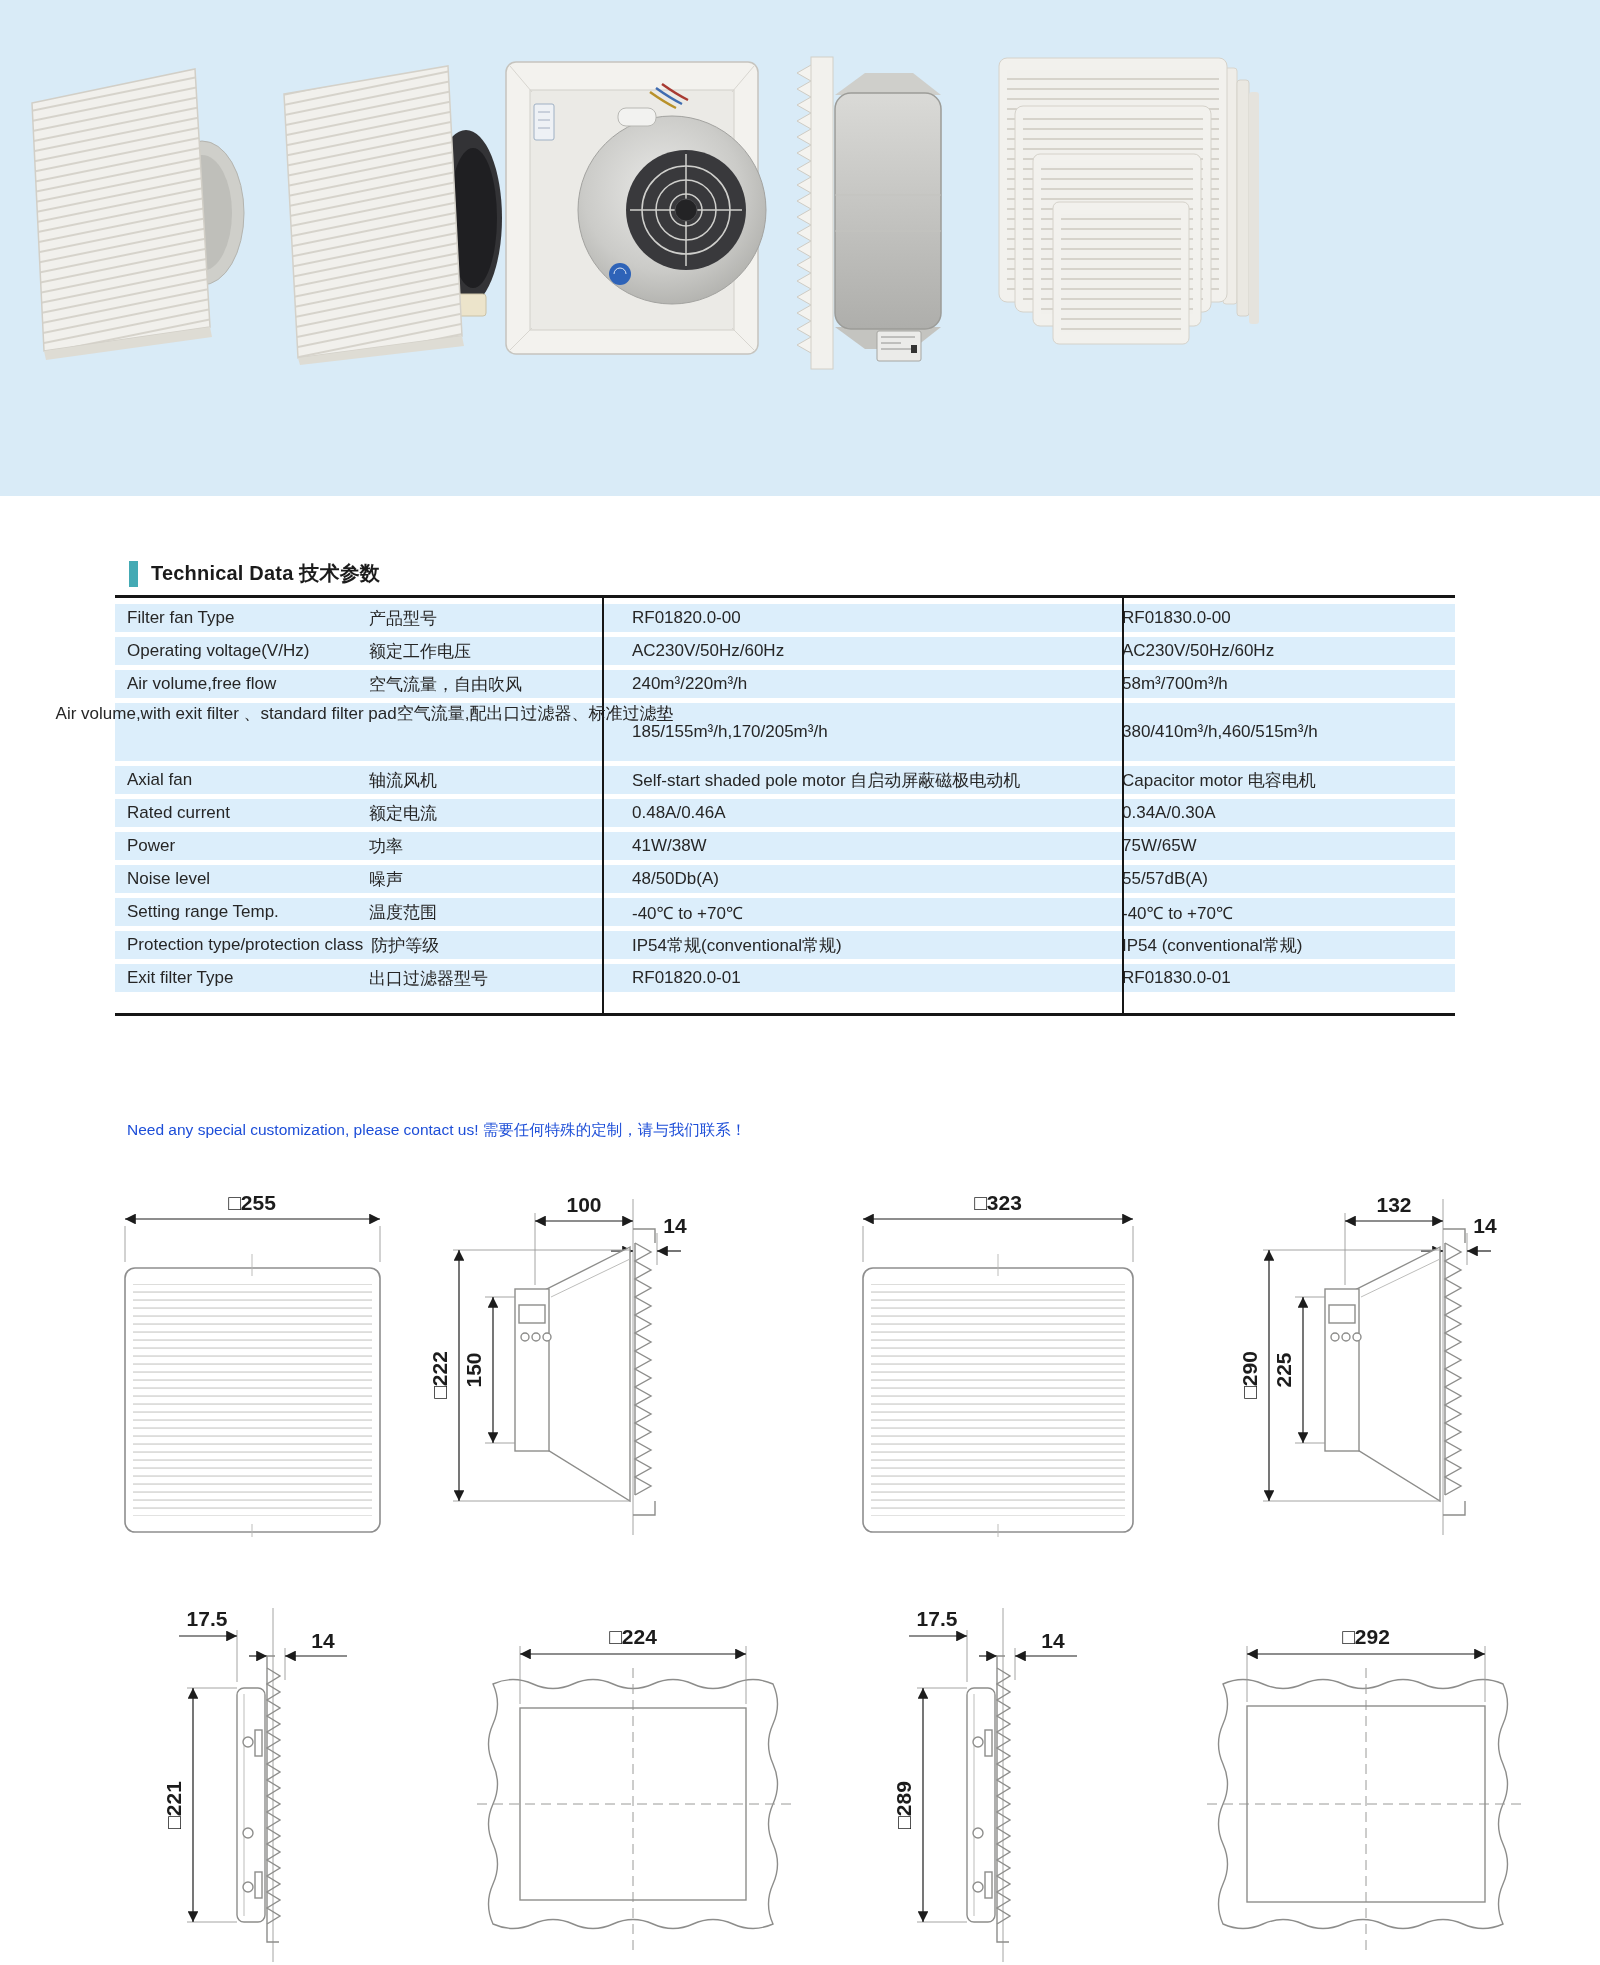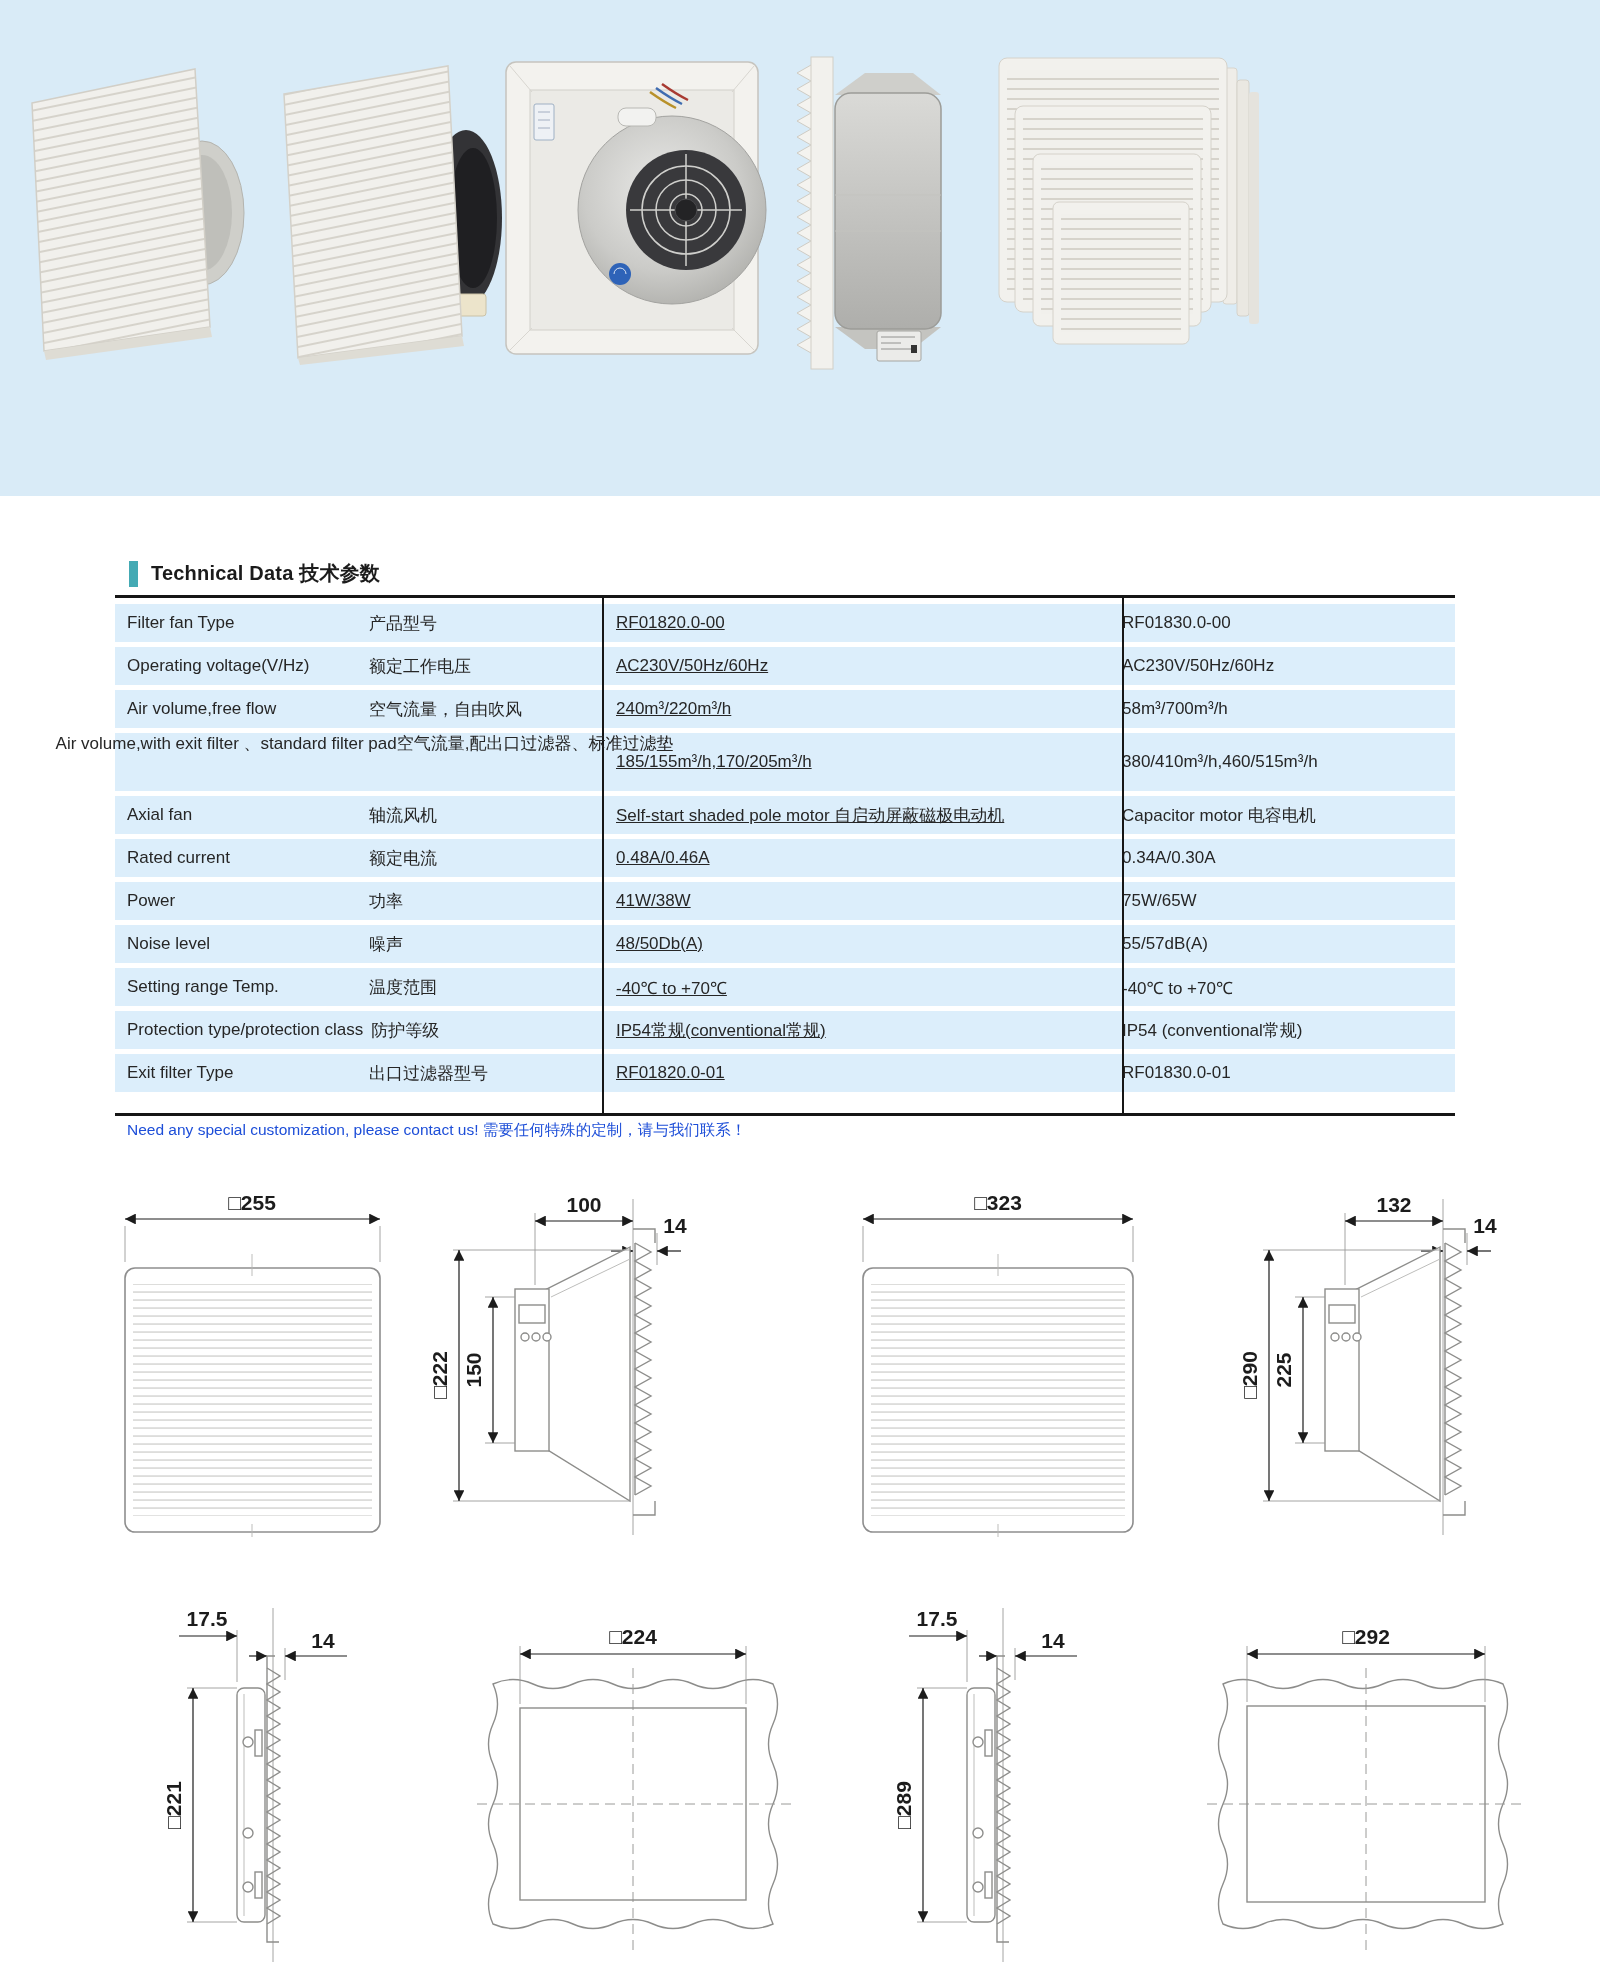--- a/index.html
+++ b/index.html
@@ -10,25 +10,25 @@
   .tech-title{position:absolute;left:113px;top:560px;display:flex;align-items:center;padding-left:16px;}
   .accent{width:9px;height:26px;background:var(--accent,#44aab4);margin-right:13px;}
   .title-text{font-size:20px;font-weight:bold;color:#1b1b1b;letter-spacing:.2px;}
   .tech-table{position:absolute;left:115px;top:595px;width:1340px;
     border-top:3px solid var(--table-border,#161616);
     border-bottom:3px solid var(--table-border,#161616);
     padding:6px 0 8px 0;}
   .vline{position:absolute;top:0;bottom:0;width:2px;background:var(--table-border,#161616);}
   .vline.v1{left:487px;}
   .vline.v2{left:1007px;}
-  .trow{display:flex;height:38px;margin-bottom:5px;}
+  .trow{display:flex;height:28px;margin-bottom:5px;}
   .trow.tall{height:58px;}
   .cell{background:var(--row-bg,#dceefb);display:flex;align-items:center;font-size:17px;color:#262626;}
   .c1{width:487px;position:relative;}
-  .c2{width:520px;padding-left:14px;box-sizing:border-box;text-decoration:underline;}
+  .c2{width:520px;padding-left:30px;box-sizing:border-box;}
   .c3{width:333px;box-sizing:border-box;}
   .c1 .en{position:absolute;left:12px;top:50%;transform:translateY(-50%);white-space:nowrap;}
   .c1 .zh{position:absolute;left:254px;top:50%;transform:translateY(-50%);white-space:nowrap;}
   .c1.stack{display:flex;flex-direction:row;justify-content:center;align-items:flex-start;padding-left:12px;box-sizing:border-box;}
   .c1.stack .en,.c1.stack .zh{position:static;transform:none;line-height:1.3;}
   .c1.inline{padding-left:12px;box-sizing:border-box;}
   .c1.inline .en,.c1.inline .zh{position:static;transform:none;text-align:center;}
   .c1.inline .zh{margin-left:8px;}
   .note{position:absolute;left:127px;top:1120px;font-size:15.5px;color:#1d4ed8;}
   .drawing{position:absolute;}

